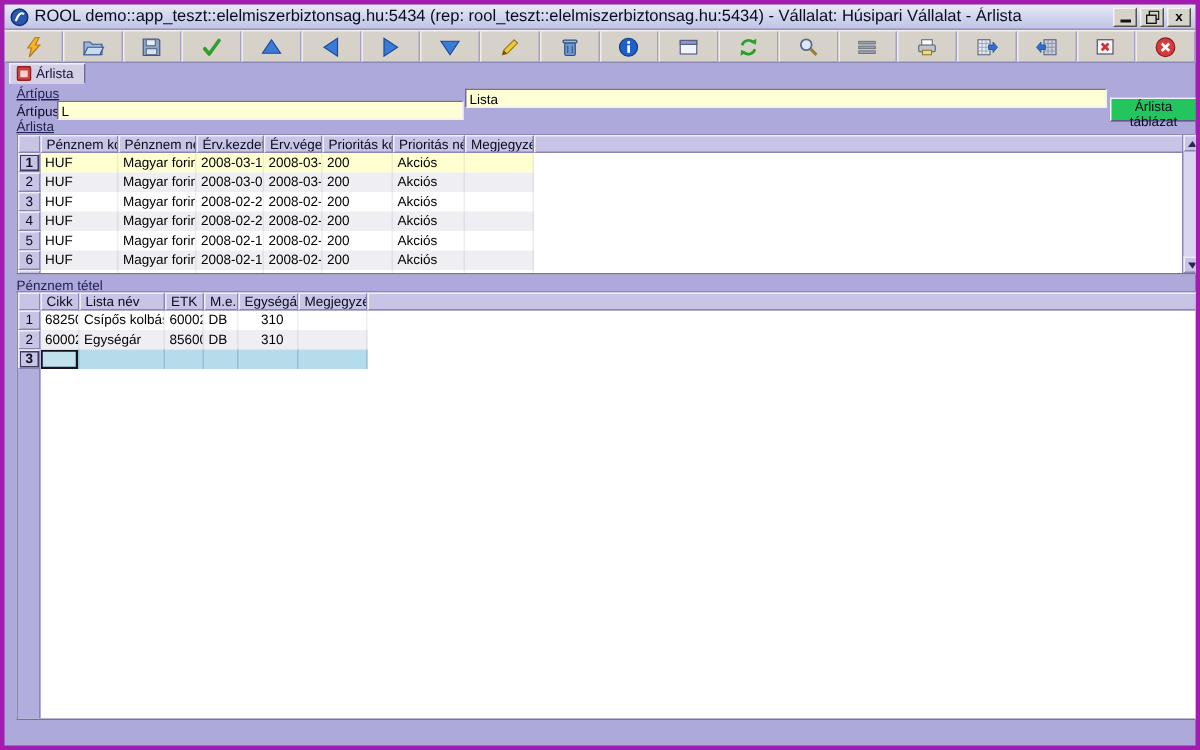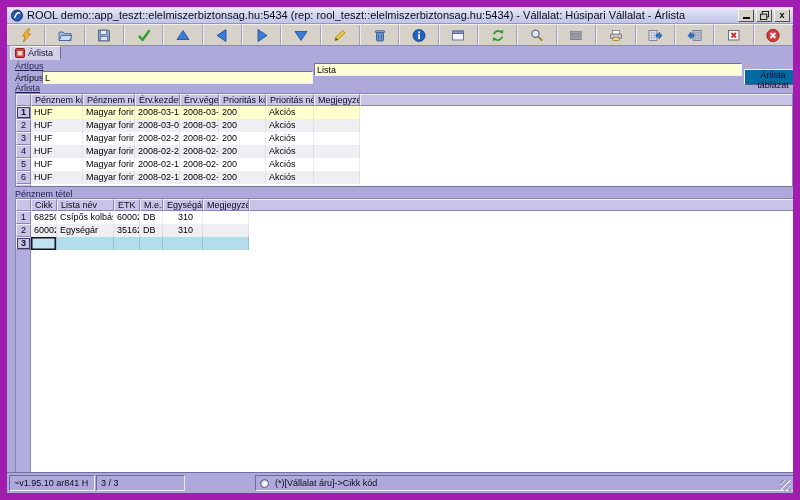--- a/index.html
+++ b/index.html
@@ -1,18 +1,18 @@
 <!DOCTYPE html>
 <html><head>
 <meta charset="utf-8">
 <style>
   * { margin:0; padding:0; box-sizing:border-box; }
   html,body { width:800px; height:500px; overflow:hidden; }
   body { font-family:"Liberation Sans","DejaVu Sans",sans-serif; font-size:9px; color:#000; }
-  #app { position:relative; width:800px; height:500px; background:#adaadb; border:7px solid #a21caf; overflow:hidden; }
+  #app { position:relative; width:800px; height:500px; background:#adaadb; border:3px solid #a21caf; overflow:hidden; }
 
   
   .titlebar { position:absolute; left:0; top:0; right:0; height:17px;
     background:linear-gradient(180deg,#e9ebf7 0%,#cdd1ec 60%,#c2c6e6 100%);
     display:flex; align-items:center; padding:0 3px; border-bottom:1px solid #9895c2; }
   .titlebar .app-icon { width:14px; height:13px; margin-right:3px; flex:none; }
   .title-text { font-size:11px; color:#0a0a1e; white-space:nowrap; overflow:hidden; flex:1; }
   .win-btns { display:flex; gap:2px; flex:none; margin-left:4px; }
   .win-btn { width:16px; height:13px; background:#d6d3cb; font-size:9px; line-height:11px; text-align:center;
     border:1px solid; border-color:#f4f2ec #55524e #55524e #f4f2ec; cursor:default; display:flex; align-items:flex-end; justify-content:center; }
@@ -34,21 +34,21 @@
     padding:0 7px 0 4px; background:#d3d0e6; font-size:9px; color:#14123a;
     border:1px solid; border-color:#f0effa #6f6b99 #d3d0e6 #f0effa; }
   .tab-icon { width:10px; height:10px; flex:none; }
   .tab-icon svg { display:block; width:10px; height:10px; }
 
   
   .section-label { position:absolute; left:8px; font-size:9px; color:#201e4e; text-decoration:underline; white-space:nowrap; }
   .field-label { position:absolute; left:8px; font-size:9px; color:#0a0a1e; white-space:nowrap; }
   .field { position:absolute; height:13px; background:#ffffd6; font-size:9px; padding:0 2px; color:#000;
     border:1px solid; border-color:#726ea0 #f0effa #f0effa #726ea0; font-family:inherit; }
-  .push-btn { position:absolute; height:16px; background:#0369a1; font-size:9px; color:#0a0a1e; text-align:center;
+  .push-btn { position:absolute; height:16px; background:#22c55e; font-size:9px; color:#0a0a1e; text-align:center;
     border:1px solid; border-color:#f2f1fa #5f5c86 #5f5c86 #f2f1fa; padding:0 4px; font-family:inherit; }
 
   
   .grid { position:absolute; background:#fff; overflow:hidden;
     border:1px solid; border-color:#8a86b4 #8a86b4 #76729e #8a86b4; }
   #grid1 { left:8px; top:86px;  width:789px; height:94px; }
   #grid2 { left:8px; top:191px; width:788px; height:286px; }
   .g-row { display:flex; width:max-content; height:13px; background:#fff; }
   .g-row.alt { background:#efeff3; }
   .g-row.sel { background:#ffffd0; }
@@ -412,40 +412,31 @@
         <div class="g-cell g-dcell" style="width: 57px;">Csípős kolbász</div>
         <div class="g-cell g-dcell" style="width: 26px;">60002</div>
         <div class="g-cell g-dcell" style="width: 23px;">DB</div>
         <div class="g-cell g-dcell num" style="width: 40px;">310</div>
         <div class="g-cell g-dcell" style="width: 46px;"></div>
       </div>
       <div class="g-row alt">
         <div class="g-cell g-gutter" style="width: 15px;">2</div>
         <div class="g-cell g-dcell" style="width: 26px;">60002</div>
         <div class="g-cell g-dcell" style="width: 57px;">Egységár</div>
-        <div class="g-cell g-dcell" style="width: 26px;">35162</div>
+        <div class="g-cell g-dcell" style="width: 26px;">85600</div>
         <div class="g-cell g-dcell" style="width: 23px;">DB</div>
         <div class="g-cell g-dcell num" style="width: 40px;">310</div>
         <div class="g-cell g-dcell" style="width: 46px;"></div>
       </div>
       <div class="g-row newrow">
         <div class="g-cell g-gutter cur" style="width: 15px;">3</div>
         <div class="g-cell g-dcell focus" style="width: 26px;"></div>
         <div class="g-cell g-dcell" style="width: 57px;"></div>
         <div class="g-cell g-dcell" style="width: 26px;"></div>
         <div class="g-cell g-dcell" style="width: 23px;"></div>
         <div class="g-cell g-dcell num" style="width: 40px;"></div>
         <div class="g-cell g-dcell" style="width: 46px;"></div>
       </div>
       <div class="gutter-strip"></div>
     </div>
 
-  <div class="statusbar">
-    <div class="sb-panel sb-p1">~v1.95.10 ar841 H</div>
-    <div class="sb-panel sb-p2">3 / 3</div>
-    <div class="sb-panel sb-p3">
-      <span class="radio"></span>
-      <span>(*)[Vállalat áru]-&gt;Cikk kód</span>
-    </div>
-    <div class="grip"></div>
-  </div>
 
 </div>
 
 </body></html>

